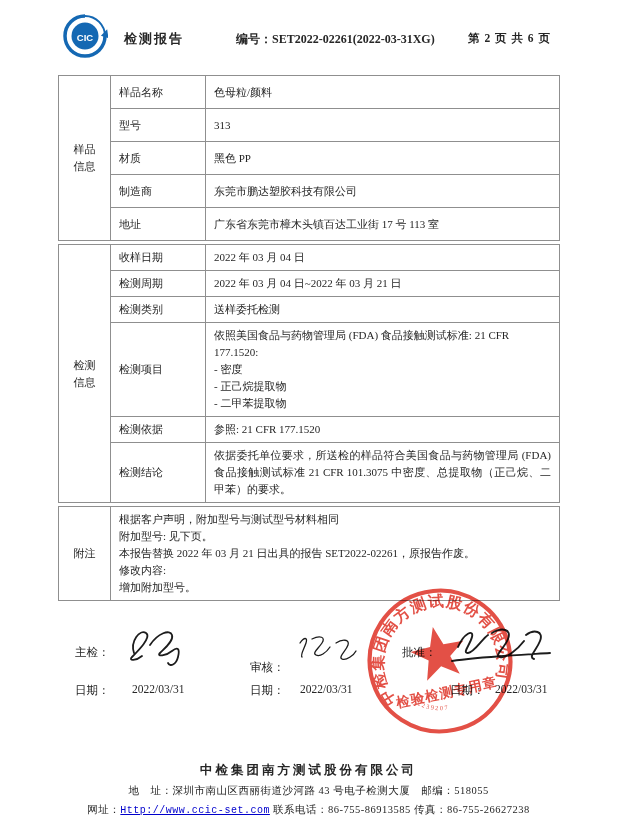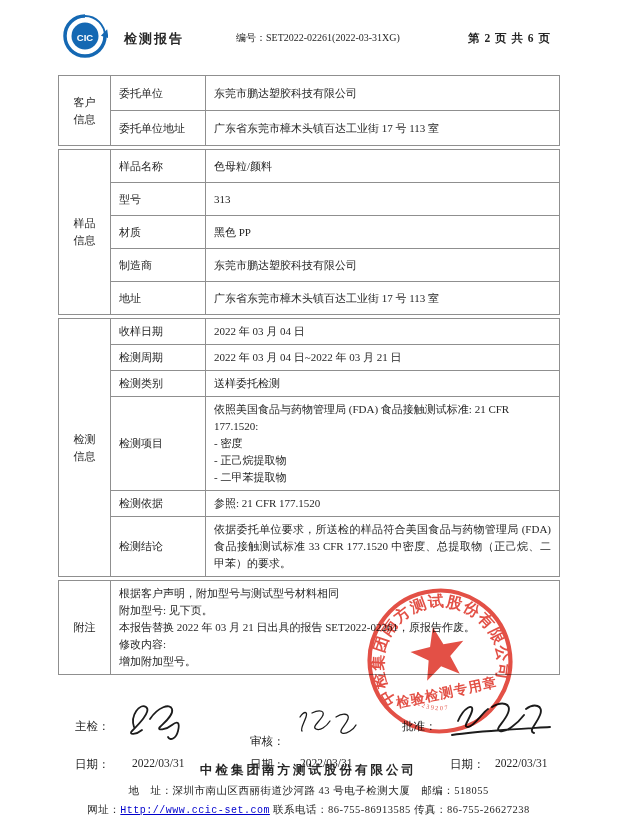--- a/index.html
+++ b/index.html
@@ -10,21 +10,21 @@
     color: #262626;
     position: relative;
     overflow: hidden;
   }
   .page { position: relative; width: 617px; height: 708px; background:#fff; }
 
   
   .header { position: relative; height: 75px; }
   .logo { position: absolute; left: 62px; top: 13px; width: 46px; height: 46px; }
   .hd-title { position: absolute; left: 124px; top: 30px; font-size: 13px; font-weight: bold; letter-spacing: 2px; text-align: center; }
-  .hd-no { position: absolute; left: 236px; top: 31px; font-size: 10px; font-weight: normal; }
+  .hd-no { position: absolute; left: 236px; top: 31px; font-size: 12px; font-weight: bold; }
   .hd-page { position: absolute; left: 468px; top: 31px; font-size: 11.5px; font-weight: bold; letter-spacing: 1px; }
 
   
   .tbl-wrap { margin-left: 58px; width: 502px; }
   table.sec { width: 502px; border-collapse: collapse; table-layout: fixed; margin-bottom: 3px; }
   table.sec td {
     border: 1px solid #8f8f8f;
     font-size: 11px;
     vertical-align: middle;
     padding: 4px 8px;
@@ -78,34 +78,20 @@
       <circle cx="23" cy="23" r="13.5" fill="#1468b3"></circle>
       <text x="23" y="27.5" text-anchor="middle" font-size="9.5" font-weight="bold" fill="#ffffff" font-family="Liberation Sans, sans-serif">CIC</text>
     </svg>
     <div class="hd-title">检测报告</div>
     <div class="hd-no">编号：SET2022-02261(2022-03-31XG)</div>
     <div class="hd-page">第 2 页 共 6 页</div>
   </div>
 
   <div class="tbl-wrap">
 
-    <table class="sec">
-      <tbody>
-          <tr class="h35">
-        <td class="group" rowspan="2">客户
-信息</td>
-        <td class="flabel">委托单位</td>
-        <td class="fvalue">东莞市鹏达塑胶科技有限公司</td>
-      </tr>
-      <tr class="h35">
-        <td class="flabel">委托单位地址</td>
-        <td class="fvalue">广东省东莞市樟木头镇百达工业街 17 号 113 室</td>
-      </tr>
-    </tbody>
-      </table>
 
     <table class="sec">
       <tbody>
           <tr class="h33">
         <td class="group" rowspan="5">样品
 信息</td>
         <td class="flabel">样品名称</td>
         <td class="fvalue">色母粒/颜料</td>
       </tr>
       <tr class="h33">
@@ -149,21 +135,21 @@
 - 密度
 - 正己烷提取物
 - 二甲苯提取物</td>
       </tr>
       <tr class="h26">
         <td class="flabel">检测依据</td>
         <td class="fvalue">参照: 21 CFR 177.1520</td>
       </tr>
       <tr>
         <td class="flabel">检测结论</td>
-        <td class="fvalue just">依据委托单位要求，所送检的样品符合美国食品与药物管理局 (FDA) 食品接触测试标准 33 CFR 177.1520 中密度、总提取物（正己烷、二甲苯）的要求。</td>
+        <td class="fvalue just">依据委托单位要求，所送检的样品符合美国食品与药物管理局 (FDA) 食品接触测试标准 21 CFR 101.3075 中密度、总提取物（正己烷、二甲苯）的要求。</td>
       </tr>
     </tbody>
       </table>
 
     <table class="sec">
       <tbody>
           <tr>
         <td class="group">附注</td>
         <td class="note-cell">根据客户声明，附加型号与测试型号材料相同
 附加型号: 见下页。

